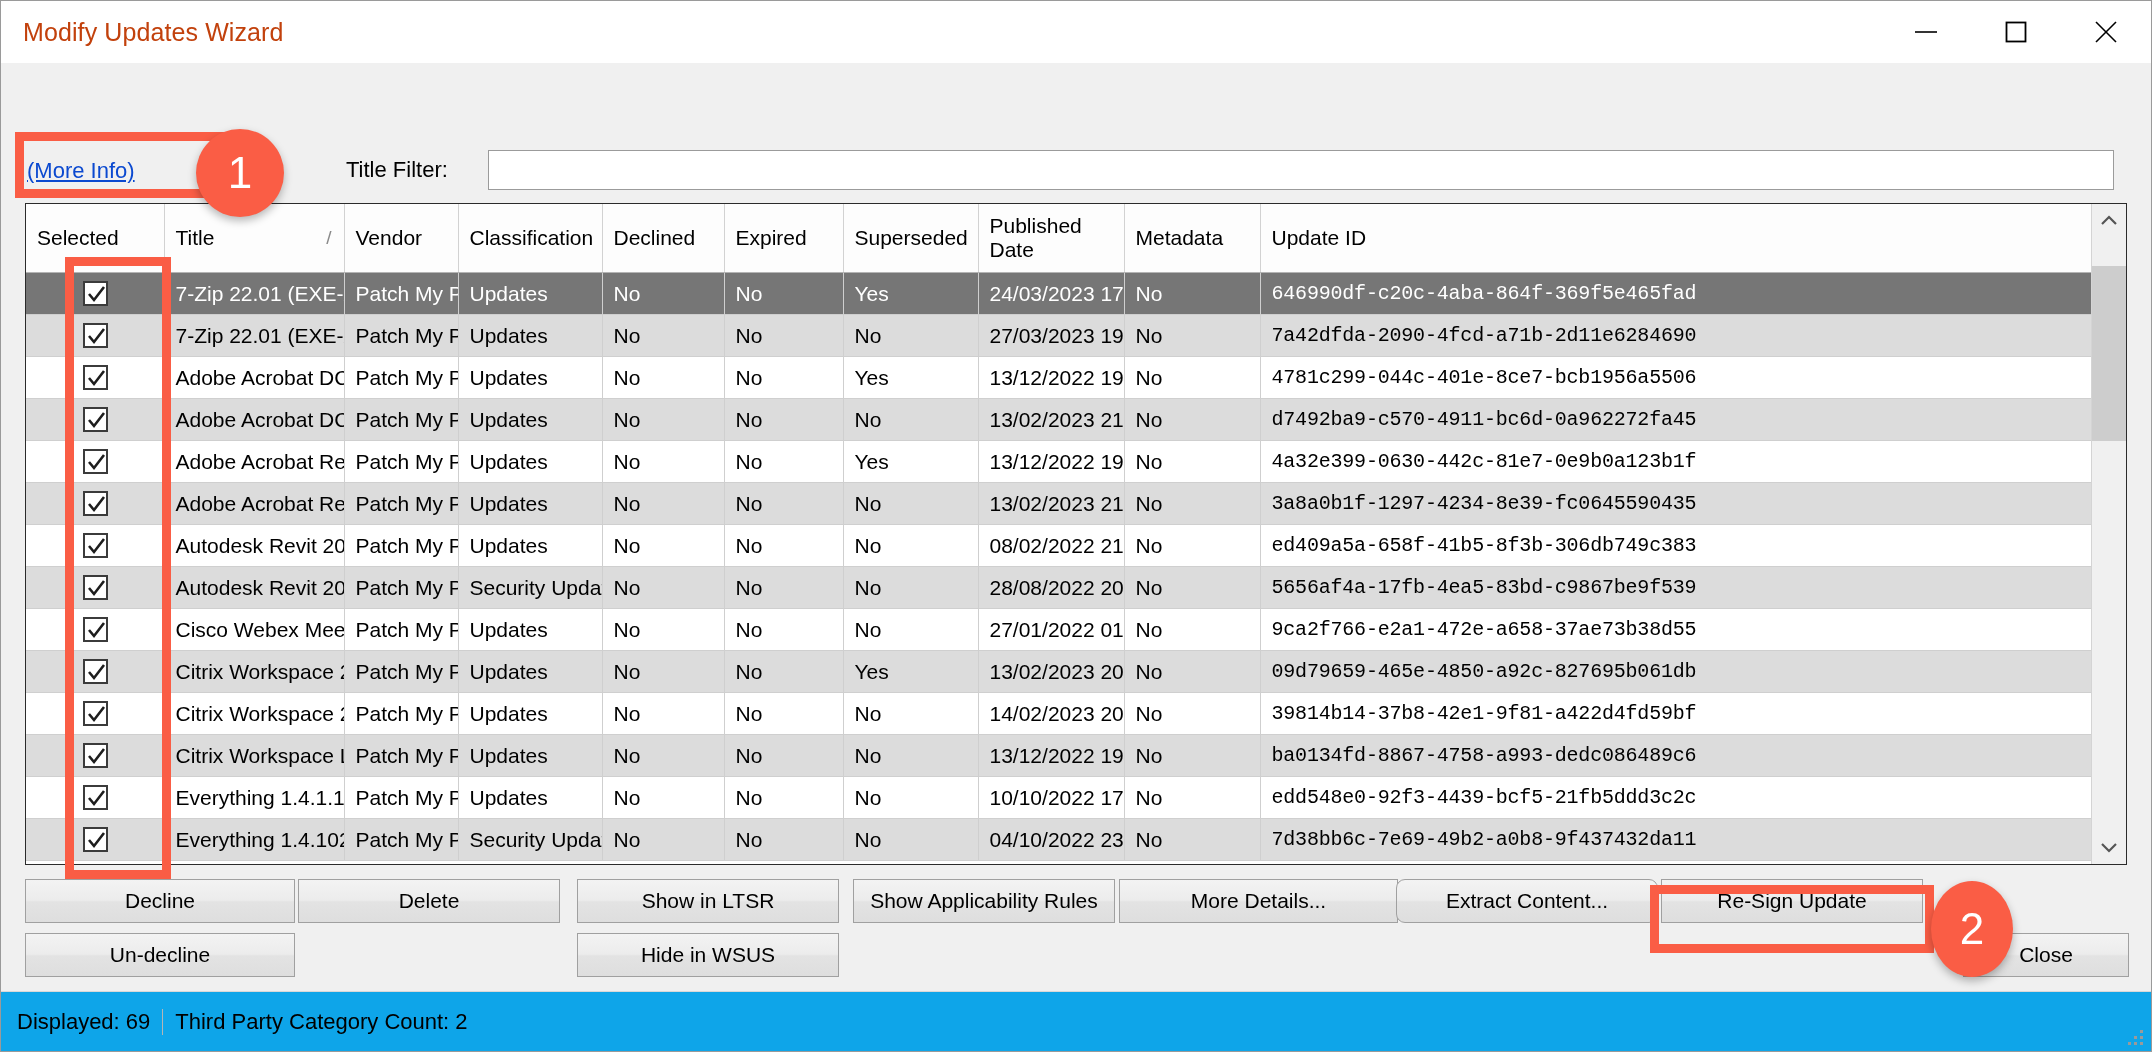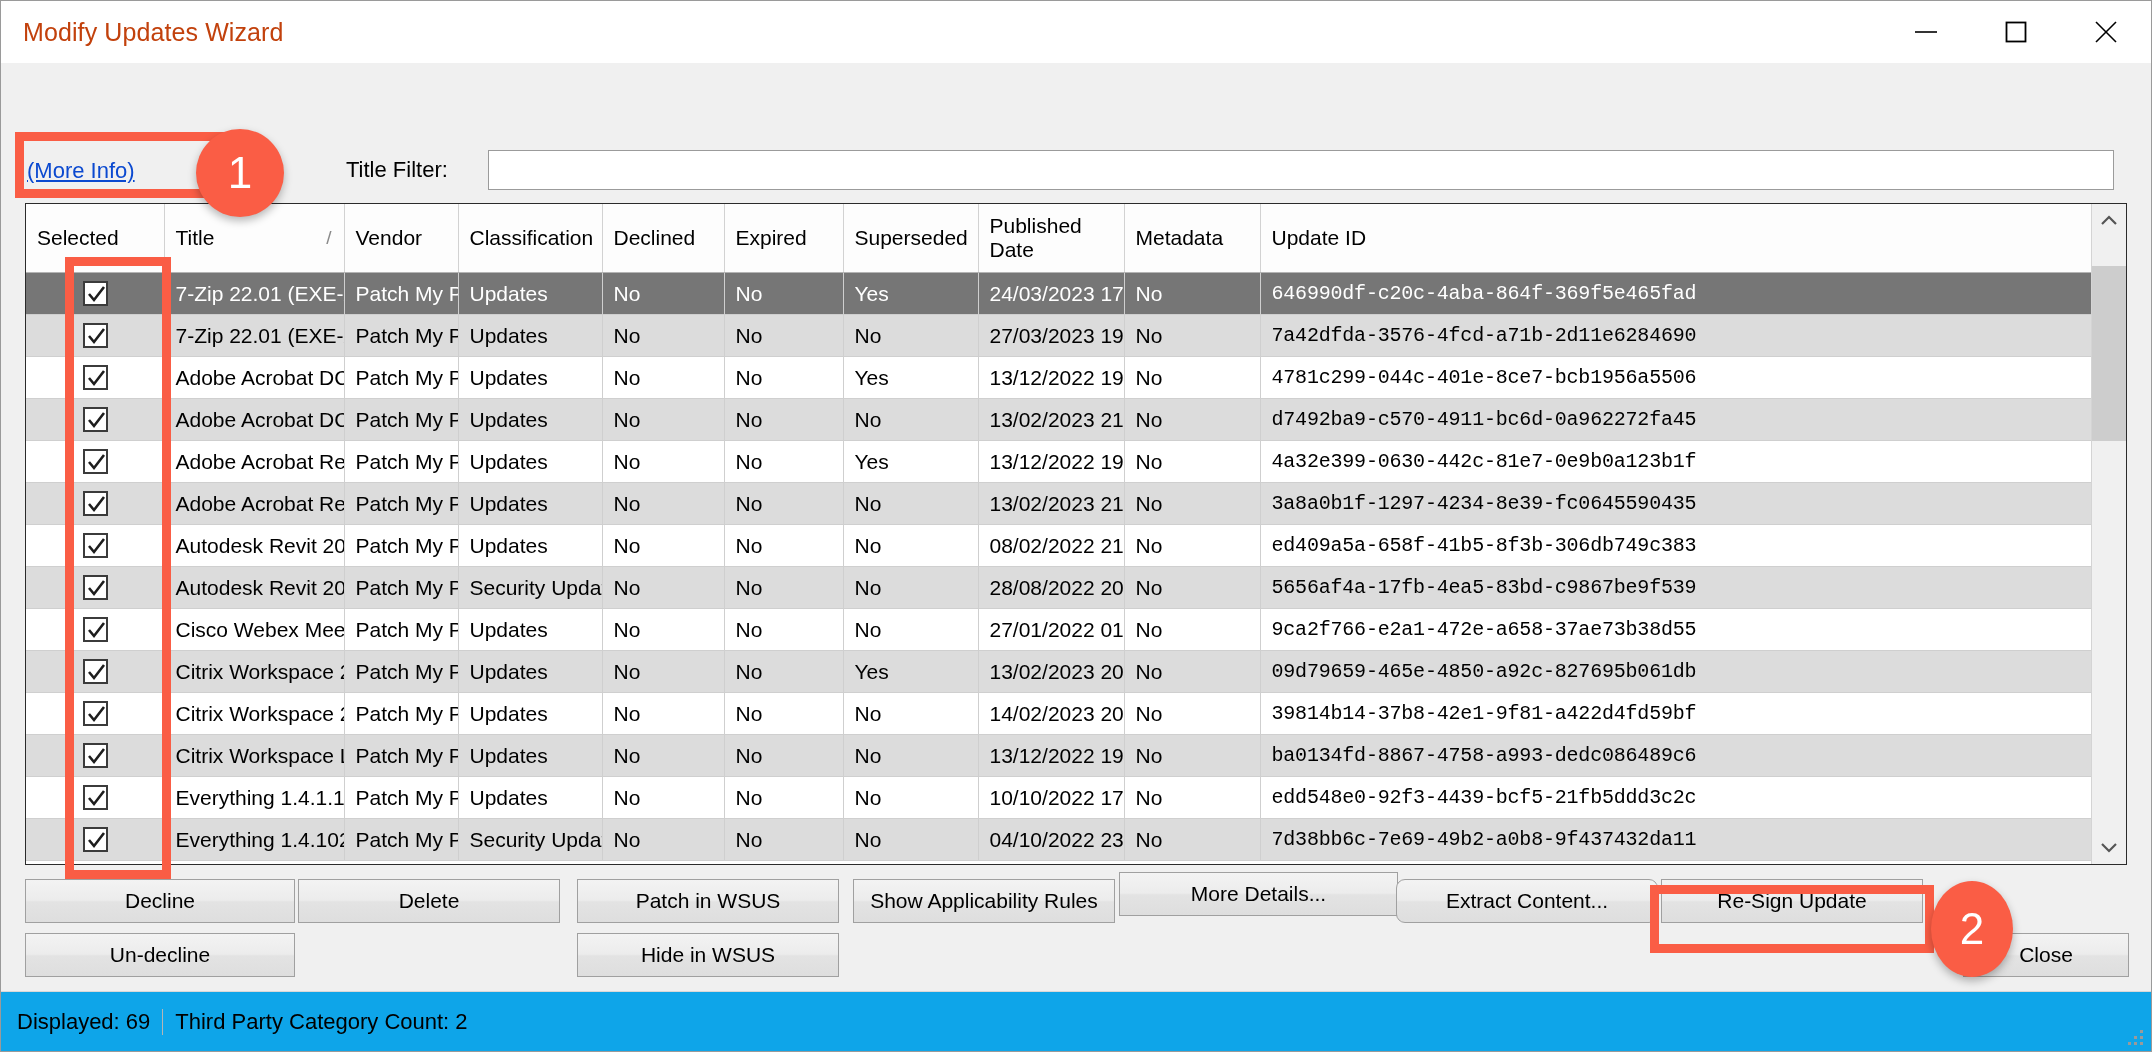--- a/index.html
+++ b/index.html
@@ -429,21 +429,21 @@
                     <polyline points="2,9 7,15 17,2" fill="none" stroke="#1d1d1d" stroke-width="2.6"></polyline>
                   </svg></span></td>
               <td>7-Zip 22.01 (EXE-x64) - ...</td>
               <td>Patch My PC</td>
               <td>Updates</td>
               <td>No</td>
               <td>No</td>
               <td>No</td>
               <td>27/03/2023 19:19</td>
               <td>No</td>
-              <td class="c-id">7a42dfda-3576-4fcd-a71b-2d11e6284690</td>
+              <td class="c-id">7a42dfda-2090-4fcd-a71b-2d11e6284690</td>
             </tr>
             <tr class="row-even">
               <td class="c-sel"><span class="cb"><svg width="19" height="19" viewBox="0 0 19 19">
                     <polyline points="2,9 7,15 17,2" fill="none" stroke="#1d1d1d" stroke-width="2.6"></polyline>
                   </svg></span></td>
               <td>Adobe Acrobat DC Con...</td>
               <td>Patch My PC</td>
               <td>Updates</td>
               <td>No</td>
               <td>No</td>
@@ -623,23 +623,23 @@
         <svg width="20" height="12" viewBox="0 0 20 12">
             <polyline points="3,3 10,10 17,3" fill="none" stroke="#555" stroke-width="2.2"></polyline>
           </svg>
       </div>
     </div>
   </div>
 
   <div class="btnbar">
     <div class="btn bb" style="left:24px;  top:14px; width:270px;">Decline</div>
     <div class="btn bb" style="left:297px; top:14px; width:262px;">Delete</div>
-    <div class="btn bb" style="left:576px; top:14px; width:262px;">Patch in WSUS</div>
+    <div class="btn bb" style="left:576px; top:14px; width:262px;">Show in LTSR</div>
     <div class="btn bb" style="left:852px; top:14px; width:262px;">Show Applicability Rules</div>
-    <div class="btn bb" style="left:1118px; top:7px; width:279px;">More Details...</div>
+    <div class="btn bb" style="left:1118px; top:14px; width:279px;">More Details...</div>
     <div class="btn bb" style="left:1395px; top:14px; width:262px;border-radius:9px;">Extract Content...</div>
     <div class="btn bb" style="left:1660px; top:14px; width:262px;">Re-Sign Update</div>
 
     <div class="btn bb" style="left:24px;  top:68px; width:270px;">Un-decline</div>
     <div class="btn bb" style="left:576px; top:68px; width:262px;">Hide in WSUS</div>
     <div class="btn bb" style="left:1962px; top:68px; width:166px;">Close</div>
   </div>
 
   <div class="statusbar">
     <div class="status-text">Displayed: 69</div>

